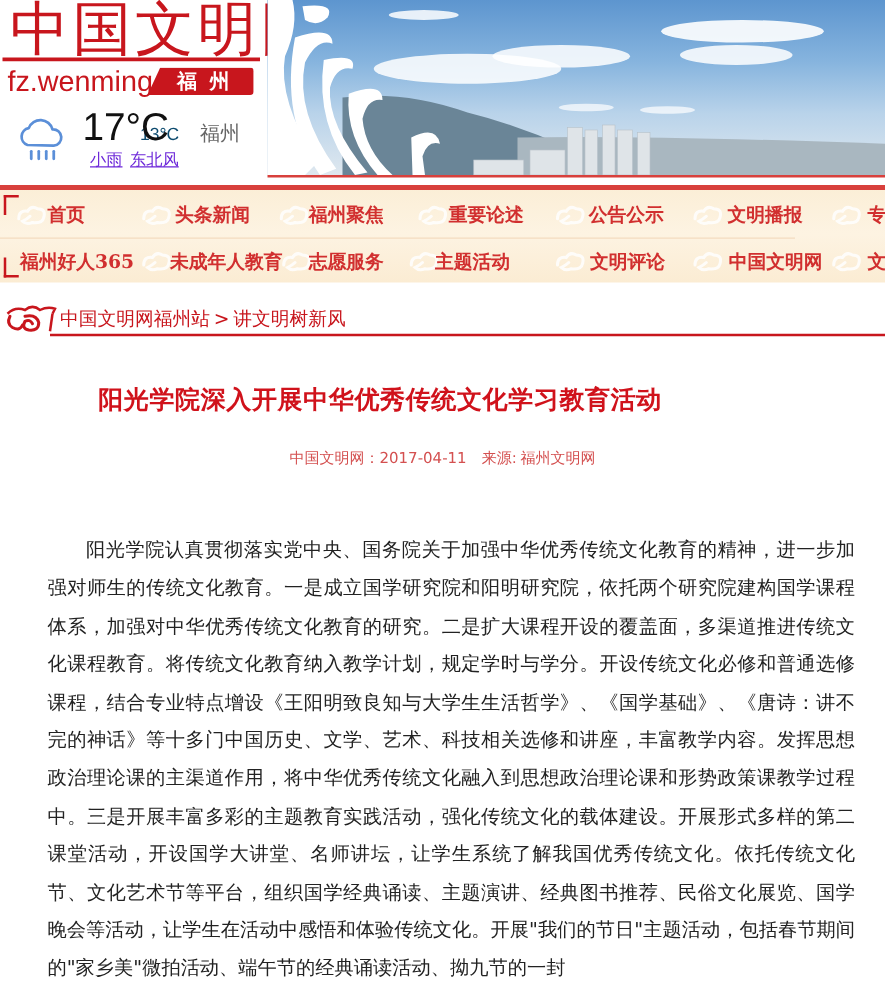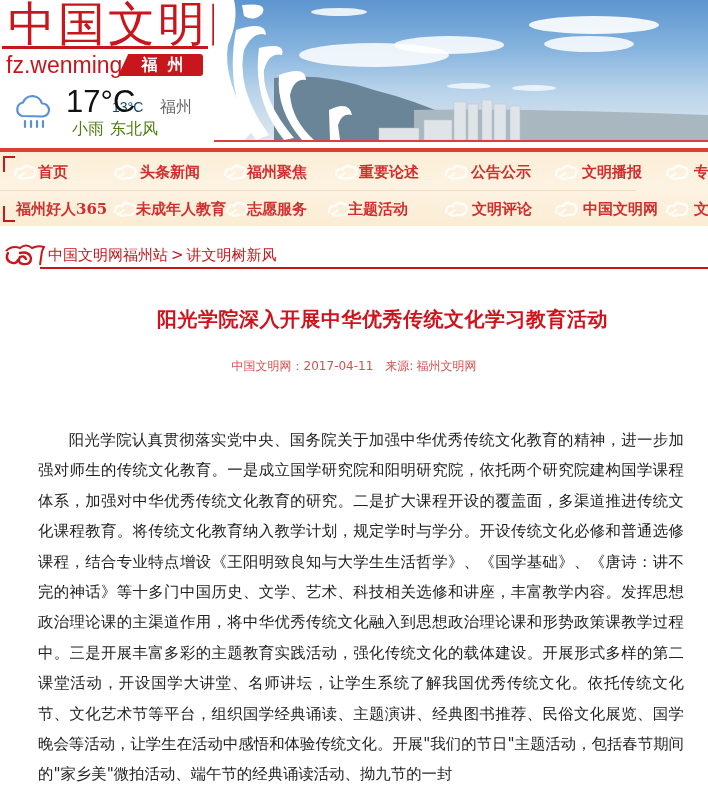--- a/index.html
+++ b/index.html
@@ -15,21 +15,21 @@
   .logo-domain { position: absolute; left: 6px; top: 53px; font-family: "Liberation Sans", sans-serif; font-size: 23px; color: #c8161d; line-height: 24px; }
   .logo-city { position: absolute; left: 118px; top: 54px; width: 85px; height: 22px; background: #c8161d;
     clip-path: polygon(12% 0, 100% 0, 100% 100%, 0 100%); border-radius: 0 3px 3px 0;
     color: #fff; font-weight: bold; font-size: 16px; letter-spacing: 10px; text-align: center; line-height: 22px; padding-left: 14px; }
 
   .weather { position: absolute; left: 0; top: 84px; width: 215px; height: 60px; }
   .weather-icon { position: absolute; left: 12px; top: 6px; width: 42px; height: 42px; }
   .temp-main { position: absolute; left: 66px; top: 0px; font-family: "Liberation Sans", sans-serif; font-size: 31px; color: #111; line-height: 36px; }
   .temp-low { position: absolute; left: 112px; top: 15px; font-family: "Liberation Sans", sans-serif; font-size: 14px; color: #0c4a6e; line-height: 16px; }
   .weather-city { position: absolute; left: 160px; top: 13px; font-size: 16px; color: #666; line-height: 20px; }
-  .weather-desc { position: absolute; left: 72px; top: 37px; font-size: 16px; color: #4d7c0f; line-height: 16px; white-space: nowrap; }
+  .weather-desc { position: absolute; left: 72px; top: 37px; font-size: 13px; color: #6d28d9; line-height: 16px; white-space: nowrap; text-decoration: underline; }
   .weather-desc span + span { margin-left: 6px; }
 
   .banner { position: absolute; left: 214px; top: 0; width: 494px; height: 140px; overflow: hidden;
     background: linear-gradient(180deg, #5d95cf 0%, #86b4de 35%, #b9d3ea 65%, #dfe8ef 100%); }
   .banner svg { position: absolute; left: 0; top: 0; }
   .banner-rule { position: absolute; left: 214px; top: 140px; width: 494px; height: 2px; background: #d8403c; }
 
   
   .nav { position: absolute; left: 0; top: 148px; width: 708px; height: 78px;
     background: linear-gradient(180deg, #fbeed6 0%, #fdf3e2 50%, #fbecd3 100%); }
@@ -45,21 +45,21 @@
 
   
   .breadcrumb { position: absolute; left: 0; top: 240px; width: 708px; height: 30px; }
   .bc-icon { position: absolute; left: 2px; top: 3px; width: 44px; height: 24px; }
   .bc-line { position: absolute; left: 40px; top: 27px; width: 668px; height: 2px; background: #c8161d; }
   .bc-text { position: absolute; left: 48px; top: 5px; font-size: 15px; color: #c8161d; line-height: 20px; white-space: nowrap; }
   .bc-text a { color: #c8161d; text-decoration: none; }
   .bc-sep { margin: 0 3px; }
 
   
-  .article-title { position: absolute; left: 0; top: 305px; width: 608px; text-align: right; font-size: 20px; font-weight: bold;
+  .article-title { position: absolute; left: 0; top: 305px; width: 608px; text-align: center; font-size: 20px; font-weight: bold;
     color: #d0121b; line-height: 28px; letter-spacing: 0.5px; }
   .article-meta { position: absolute; left: 0; top: 358px; width: 708px; text-align: center; font-size: 12px; color: #d45050; line-height: 16px; }
   .article-meta span + span { margin-left: 12px; }
 
   .article-body { position: absolute; left: 38px; top: 425px; width: 646px; font-size: 15.4px; color: #222;
     line-height: 30.4px; text-indent: 2em; text-align: justify; }
 </style>
 </head>
 <body>
 

